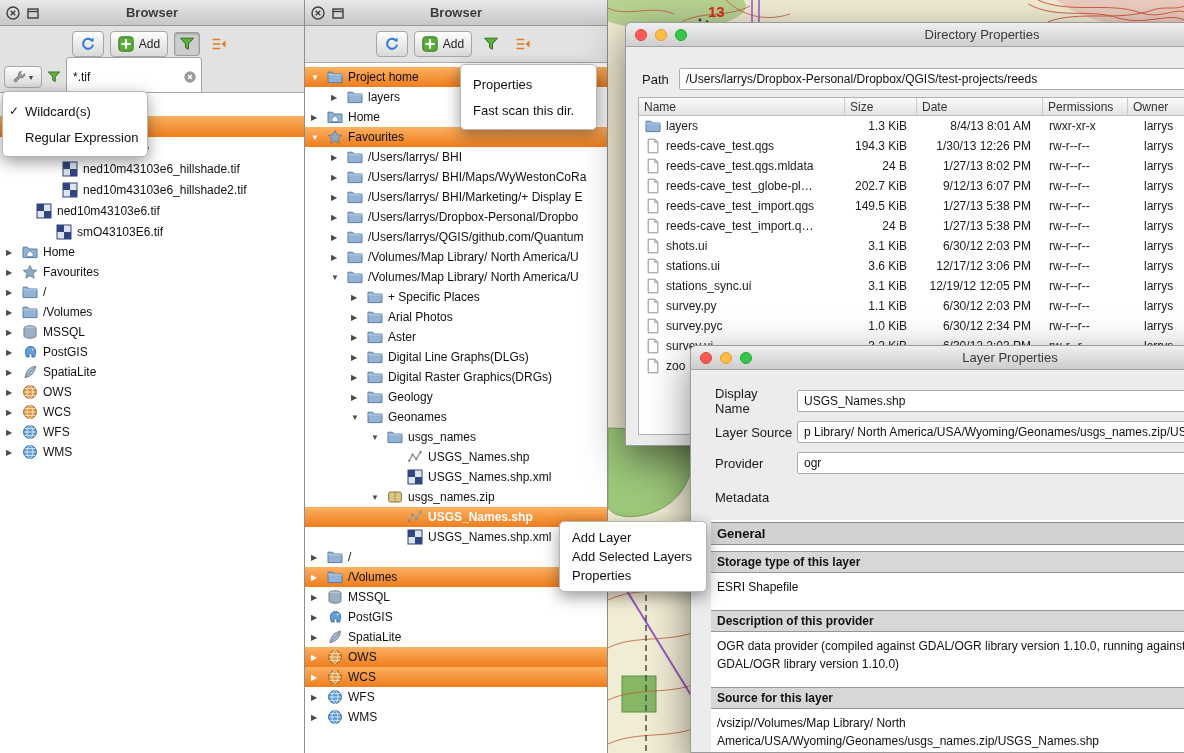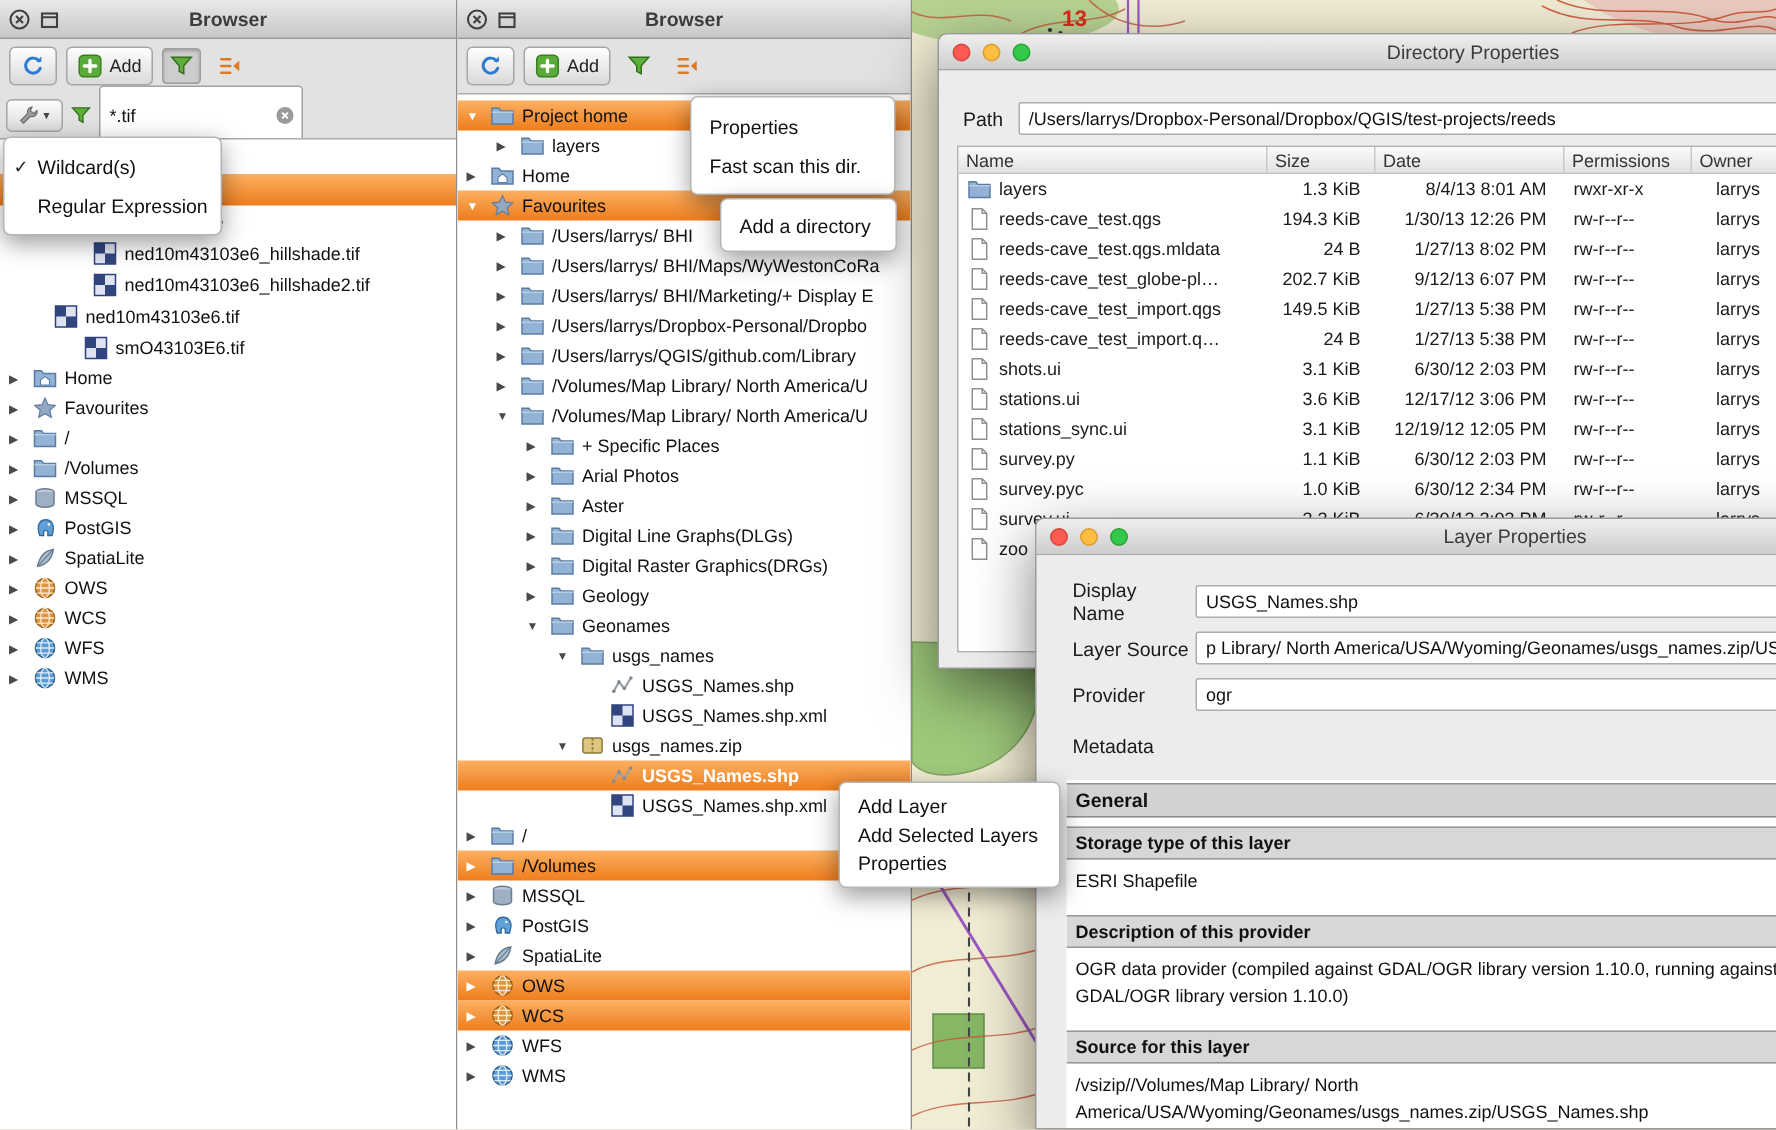--- a/index.html
+++ b/index.html
@@ -11,21 +11,21 @@
 
   
   .panel{position:absolute;top:0;height:753px;background:#e2e2e2;border-right:1px solid #8f8f8f;z-index:5;}
   #left-panel{left:0;width:305px;}
   #middle-panel{left:305px;width:303px;}
   .dock-title{height:26px;background:linear-gradient(#e9e9e9,#c7c7c7);border-bottom:1px solid #999;display:flex;align-items:center;padding:0 5px;position:relative;}
   .dock-title-text{position:absolute;left:0;right:0;text-align:center;font-size:13px;font-weight:700;color:#3c3c3c;pointer-events:none;}
   .dock-btn{width:16px;height:16px;margin-right:4px;z-index:1;display:inline-block;}
   .dock-btn svg{width:100%;height:100%;display:block;}
 
-  .toolbar{height:36px;display:flex;align-items:center;gap:6px;padding:0 6px;background:#e2e2e2;}
+  .toolbar{height:36px;display:flex;align-items:center;gap:6px;padding:0 6px;background:#e2e2e2;justify-content:center;}
   .tb-btn{height:26px;border:1px solid #a6a6a6;border-radius:4px;background:linear-gradient(#fefefe,#d9d9d9);display:flex;align-items:center;gap:5px;padding:0 7px;font-size:12px;color:#222;}
   .tb-flat{height:24px;width:26px;display:flex;align-items:center;justify-content:center;border-radius:3px;}
   .tb-flat.pressed{background:#cdcdcd;border:1px solid #9d9d9d;box-shadow:inset 0 1px 2px rgba(0,0,0,.25);}
   .icon{width:16px;height:16px;display:inline-block;flex:none;}
   .icon svg{width:100%;height:100%;display:block;}
   .icon-sm{width:14px;height:14px;}
 
   .filter-row{height:30px;display:flex;align-items:center;gap:5px;padding:0 4px;background:#e2e2e2;}
   .wrench-btn{height:22px;width:38px;border:1px solid #a6a6a6;border-radius:4px;background:linear-gradient(#fdfdfd,#dadada);display:flex;align-items:center;justify-content:center;gap:2px;}
   .caret{font-size:7px;color:#444;}
@@ -520,21 +520,21 @@
             <span class="lab">/Users/larrys/Dropbox-Personal/Dropbo</span>
           </div>
           <div class="tree-row" style="padding-left: 26px;">
             <span class="arrow">▶</span>
             <span class="icon">
               <svg viewBox="0 0 16 16">
                 <path d="M1 3.2h4.6L7 5h8v8.6H1z" fill="#92b2d6" stroke="#5a7ca3"></path>
                 <path d="M1 5.8h14" stroke="#b7cde6"></path>
               </svg>
             </span>
-            <span class="lab">/Users/larrys/QGIS/github.com/Library</span>
+            <span class="lab">/Users/larrys/QGIS/github.com/Quantum</span>
           </div>
           <div class="tree-row" style="padding-left: 26px;">
             <span class="arrow">▶</span>
             <span class="icon">
               <svg viewBox="0 0 16 16">
                 <path d="M1 3.2h4.6L7 5h8v8.6H1z" fill="#92b2d6" stroke="#5a7ca3"></path>
                 <path d="M1 5.8h14" stroke="#b7cde6"></path>
               </svg>
             </span>
             <span class="lab">/Volumes/Map Library/ North America/U</span>
@@ -1048,25 +1048,20 @@
       </div>
     </div>
   <div class="popup" id="dir-menu">
       <div class="menu-item">
         <span>Properties</span>
       </div>
       <div class="menu-item">
         <span>Fast scan this dir.</span>
       </div>
     </div>
-  <div class="popup" id="adddir-menu">
-      <div class="menu-item">
-        <span>Add a directory</span>
-      </div>
-    </div>
   <div class="popup" id="layer-menu">
       <div class="menu-item">
         <span>Add Layer</span>
       </div>
       <div class="menu-item">
         <span>Add Selected Layers</span>
       </div>
       <div class="menu-item">
         <span>Properties</span>
       </div>

